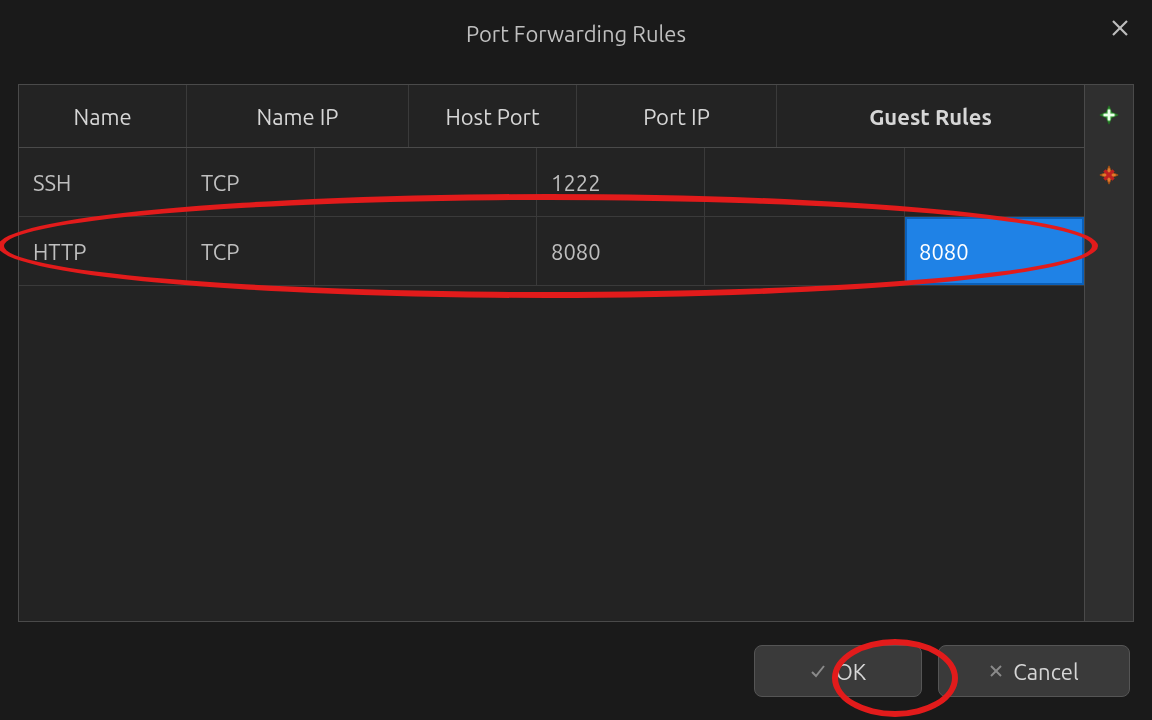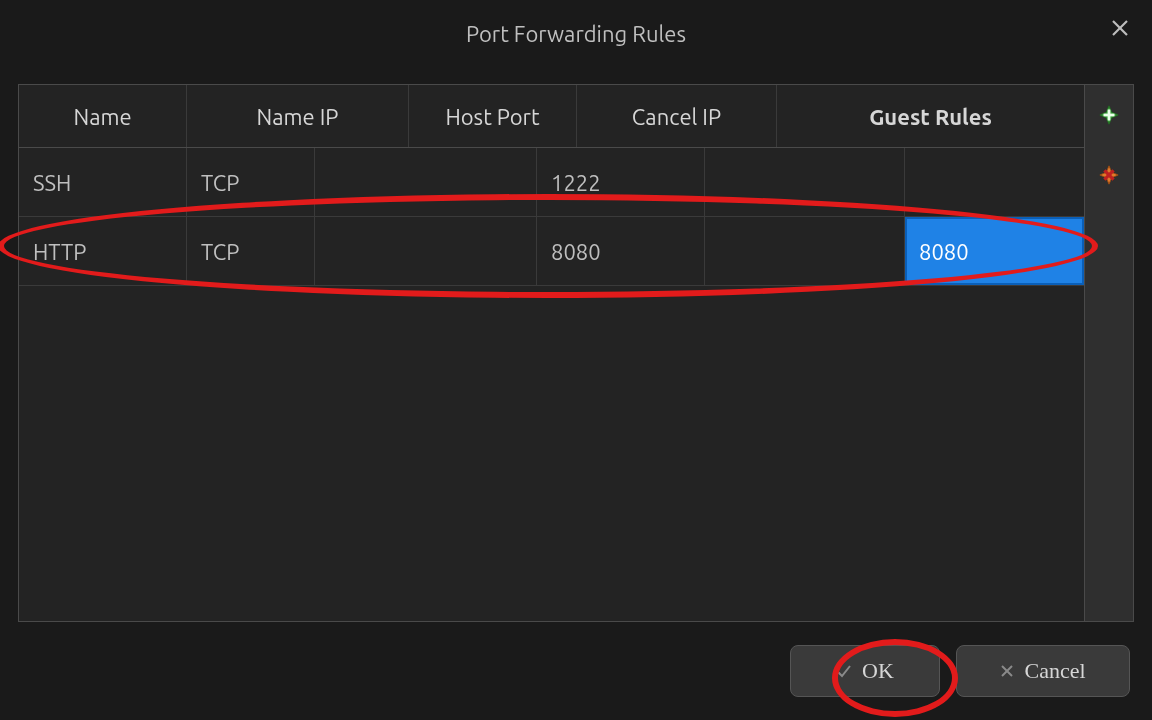--- a/index.html
+++ b/index.html
@@ -32,21 +32,21 @@
   .col-name{width:168px;}
   .col-proto{width:128px;}
   .col-hostip{width:222px;}
   .col-hostport{width:168px;}
   .col-guestip{width:200px;}
   .col-guestport{flex:1;border-right:none;}
   .cell.sel{background:var(--sel);color:#fff;border:2px solid #0a5fb8;box-sizing:border-box;padding:0 12px;}
   .toolbar{width:48px;background:#2f2f2f;border:1px solid var(--border-light);border-left:none;display:flex;flex-direction:column;align-items:center;padding-top:16px;gap:32px;}
   .tb-btn{width:28px;height:28px;cursor:pointer;display:flex;align-items:center;justify-content:center;}
   .footer{position:absolute;left:0;right:0;bottom:0;height:98px;display:flex;align-items:center;justify-content:flex-end;padding-right:22px;gap:16px;}
-  .btn{height:50px;min-width:104px;background:var(--btn-bg);border:1px solid var(--btn-border);border-radius:8px;display:flex;align-items:center;justify-content:center;gap:10px;color:var(--text);font-size:22px;cursor:pointer;padding:0 19px;font-family:Liberation Serif, serif;}
+  .btn{height:50px;min-width:104px;background:var(--btn-bg);border:1px solid var(--btn-border);border-radius:8px;display:flex;align-items:center;justify-content:center;gap:10px;color:var(--text);font-size:22px;cursor:pointer;padding:0 28px;}
   .btn-ok{min-width:110px;}
   .btn-cancel{min-width:134px;}
   .ico-check{width:16px;height:16px;}
   .ico-x{width:14px;height:14px;}
   
   .annot{position:absolute;pointer-events:none;}
   .annot-row{left:-2px;top:194px;width:1088px;height:92px;border:6px solid var(--annotate);border-radius:50%/50%;}
   .annot-ok{left:832px;top:639px;width:114px;height:66px;border:6px solid var(--annotate);border-radius:50%/50%;}
 </style>
 </head>
@@ -62,21 +62,21 @@
         </svg>
     </div>
   </div>
 
   <div class="content">
     <div class="table-wrap">
       <div class="thead">
         <div class="cell col-name">Name</div>
         <div class="cell col-hostip">Name IP</div>
         <div class="cell col-hostport">Host Port</div>
-        <div class="cell col-guestip">Cancel IP</div>
+        <div class="cell col-guestip">Port IP</div>
         <div class="cell col-guestport th-active">Guest Rules</div>
       </div>
       <div class="tbody">
         <div class="row">
           <div class="cell col-name">SSH</div>
           <div class="cell col-proto">TCP</div>
           <div class="cell col-hostip"></div>
           <div class="cell col-hostport">1222</div>
           <div class="cell col-guestip"></div>
         </div>

